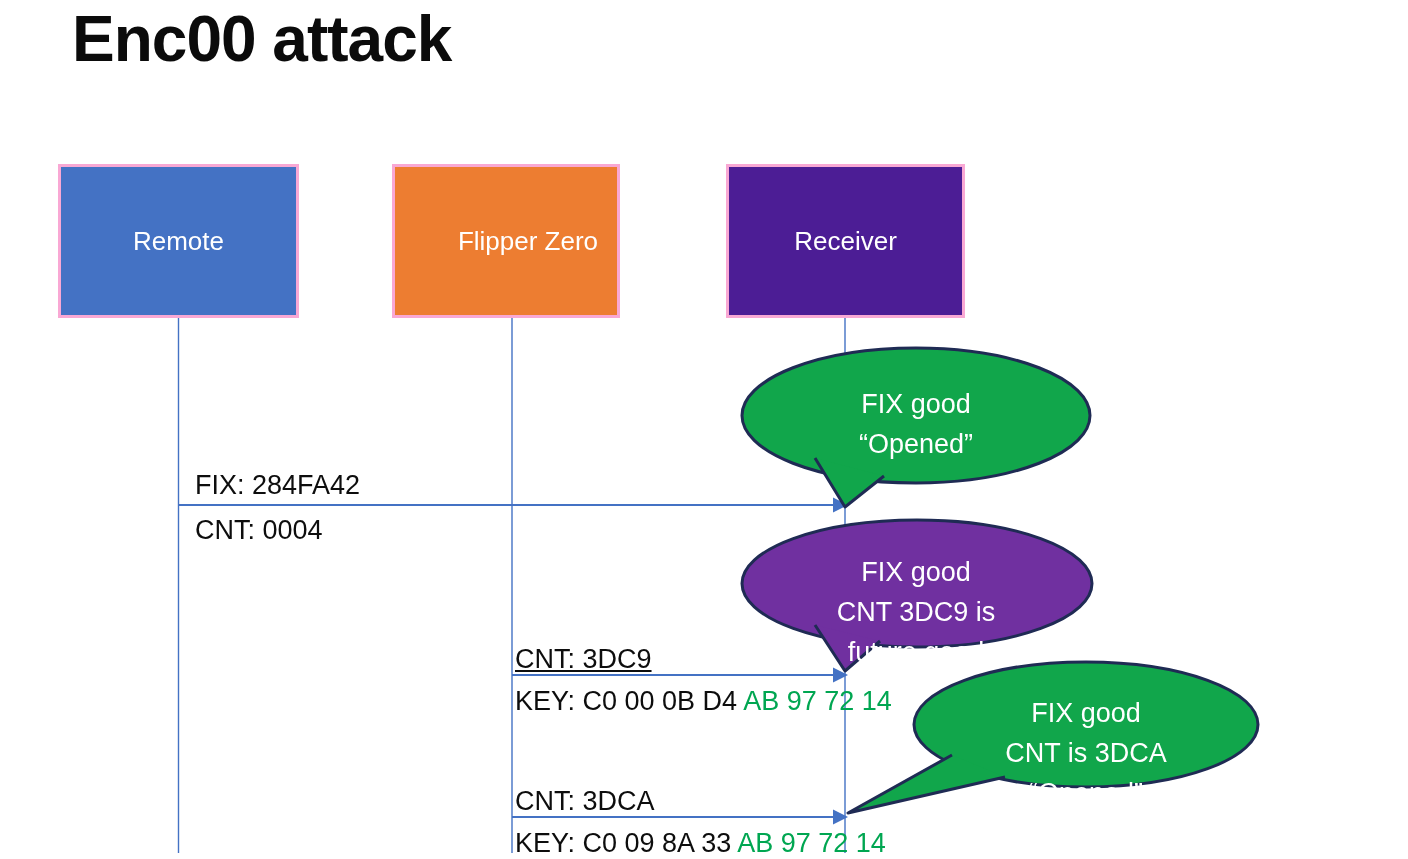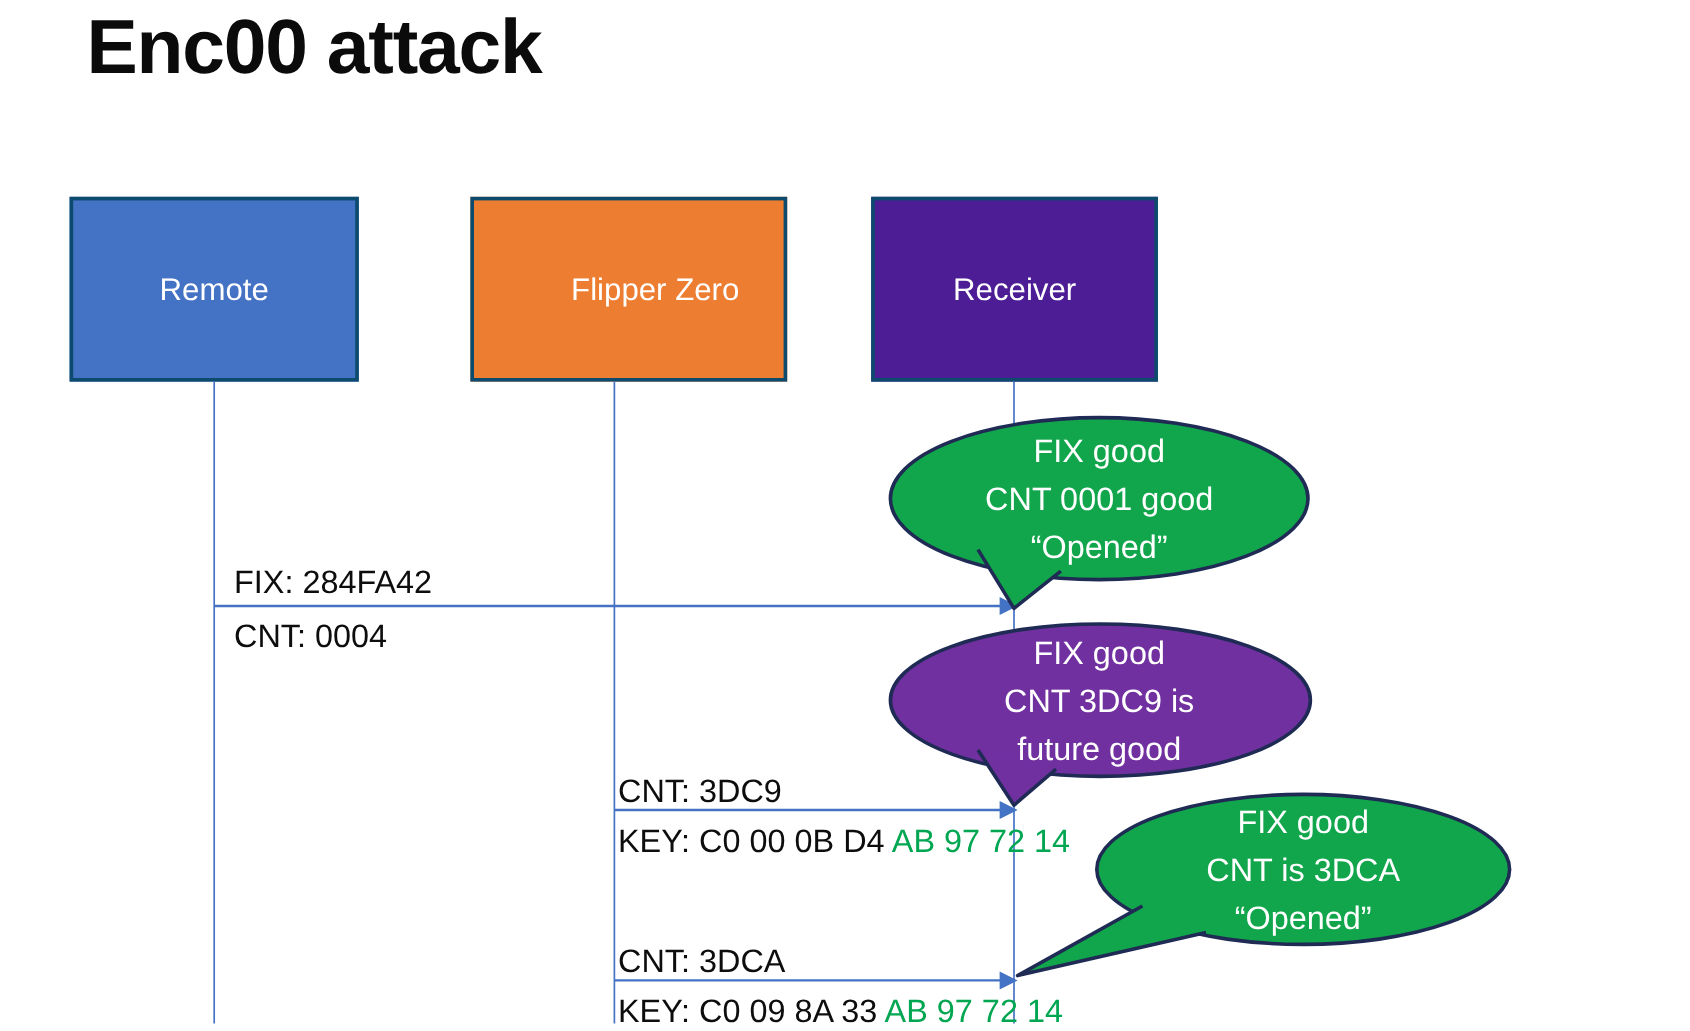--- a/index.html
+++ b/index.html
@@ -5,37 +5,37 @@
   html,body{margin:0;padding:0;background:#fff;}
   #slide{
     position:relative;width:1408px;height:859px;background:#ffffff;
     font-family:"Liberation Sans", sans-serif;overflow:hidden;
   }
   .title{
     position:absolute;left:72px;top:2px;font-size:64px;letter-spacing:-1px;
     color:#0b0b0b;font-weight:700;white-space:nowrap;
   }
   .actor{
-    position:absolute;top:164px;height:154px;border:3px solid #0c4a6e;
+    position:absolute;top:164px;height:154px;border:3px solid #f9a8d4;
     box-sizing:border-box;display:flex;align-items:center;justify-content:center;
     color:#ffffff;font-size:26px;
   }
   .actor-remote{left:58px;width:241px;background:#4472c4;}
-  .actor-flipper{left:392px;width:264px;background:#ed7d31;padding-left:44px;}
+  .actor-flipper{left:392px;width:228px;background:#ed7d31;padding-left:44px;}
   .actor-receiver{left:726px;width:239px;background:#4c1d95;}
   svg.layer{position:absolute;left:0;top:0;width:1408px;height:859px;}
   .msg{
     position:absolute;font-size:27px;color:#0d0d0d;line-height:32px;white-space:nowrap;
   }
   .seg-red{color:#ff0000;}
   .seg-green{color:#00a651;}
   .seg-green-bold{color:#00a651;font-weight:bold;}
   .callout-text{
     position:absolute;width:348px;text-align:center;color:#ffffff;
-    font-size:27px;line-height:40px;
+    font-size:27px;line-height:40px;margin-top:28px;
   }
   .ct-1{left:742px;top:356px;}
   .ct-2{left:742px;top:524px;}
   .ct-3{left:912px;top:665px;}
 </style>
 </head>
 <body>
 
 <div id="slide">
 
@@ -82,33 +82,32 @@
 
     <g>
       <ellipse cx="1086" cy="724.5" rx="172" ry="62.5" stroke="#1F2B54" stroke-width="3" fill="#11A64B"></ellipse>
       <path d="M 952 755 L 848 813 L 1005 777" stroke="#1F2B54" stroke-width="3" stroke-linejoin="round" fill="#11A64B"></path>
     </g>
   </svg>
 
   <div class="msg" style="left:195px;top:469px;">FIX: 284FA42</div>
   <div class="msg" style="left:195px;top:514px;">CNT: 0004</div>
 
-  <div class="msg" style="left:515px;top:643px;">CNT: 3DC9</div>
+  <div class="msg" style="left:515px;top:643px;text-decoration:underline;">CNT: 3DC9</div>
   <div class="msg" style="left:515px;top:685px;">
     <span>KEY: C0 00 0B D4 </span><span class="seg-green">AB 97 72 14</span>
   </div>
 
   <div class="msg" style="left:515px;top:785px;">CNT: 3DCA</div>
   <div class="msg" style="left:515px;top:827px;">
     <span>KEY: C0 09 8A 33 </span><span class="seg-green">AB 97 72 14</span>
   </div>
 
   <div class="callout-text ct-1">
     <div>FIX good</div>
-    <div>CNT 0001 good</div>
     <div>“Opened”</div>
   </div>
   <div class="callout-text ct-2">
     <div>FIX good</div>
     <div>CNT 3DC9 is</div>
     <div>future good</div>
   </div>
   <div class="callout-text ct-3">
     <div>FIX good</div>
     <div>CNT is 3DCA</div>

